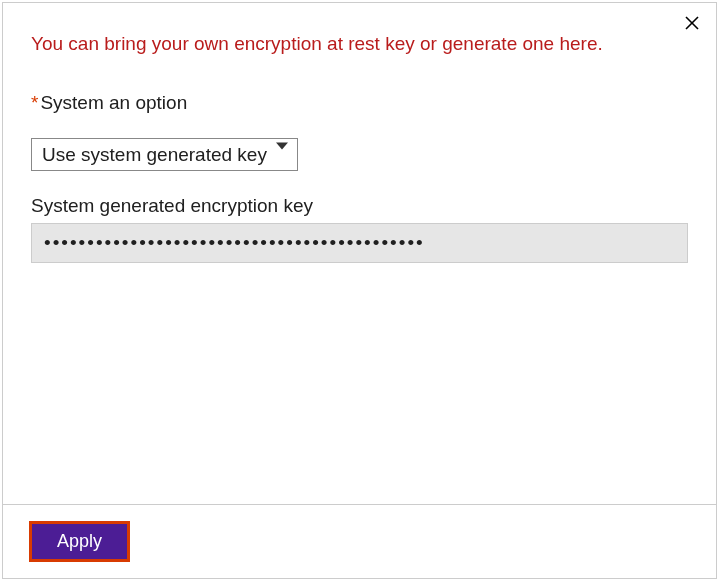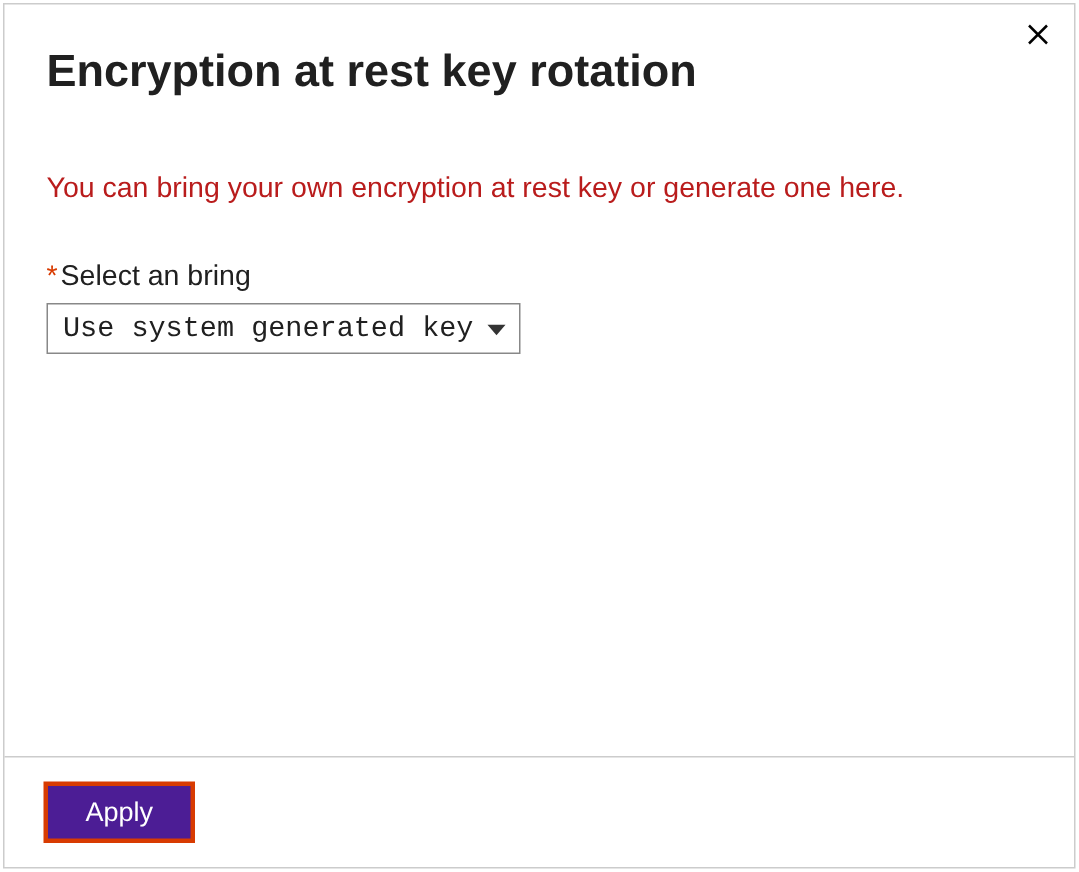--- a/index.html
+++ b/index.html
@@ -65,28 +65,29 @@
     .required {
       color: #d83b01;
       margin-right: 2px;
     }
     .select-wrap {
       position: relative;
       display: inline-block;
     }
     .select {
       font-size: 19px;
-      font-family: Liberation Mono, monospace;
+      font-family: Liberation Sans, sans-serif;
       padding: 5px 30px 5px 10px;
       border: 1px solid #888;
       background: #fff;
       appearance: none;
       -webkit-appearance: none;
       cursor: pointer;
       color: #202020;
+      margin-top: 18px;
     }
     .select-wrap::after {
       content: "";
       position: absolute;
       right: 10px;
       top: 50%;
       transform: translateY(-35%);
       width: 0;
       height: 0;
       border-left: 6px solid transparent;
@@ -125,32 +126,35 @@
 
 <div class="dialog">
   <div class="close-btn">
     <svg viewBox="0 0 24 24" stroke="#000" stroke-width="2.2" fill="none">
       <line x1="4" y1="4" x2="20" y2="20"></line>
       <line x1="20" y1="4" x2="4" y2="20"></line>
     </svg>
   </div>
 
   <div class="content">
-    <h1 class="title">Encryption at rest key rotation</h1>
     <p class="description">You can bring your own encryption at rest key or generate one here.</p>
 
     <div class="field-group">
       <label class="label">
-        <span class="required">*</span><span>Select an bring</span>
+        <span class="required">*</span><span>System an option</span>
       </label>
       <div class="select-wrap">
         <select class="select">
           <option>Use system generated key</option>
         </select>
       </div>
     </div>
 
+    <div class="field-group">
+      <label class="label">System generated encryption key</label>
+      <input type="text" class="readonly-input" readonly="" value="••••••••••••••••••••••••••••••••••••••••••••" style="">
+    </div>
   </div>
 
   <div class="footer">
     <button class="apply-btn">Apply</button>
   </div>
 </div>
 
 </body></html>

